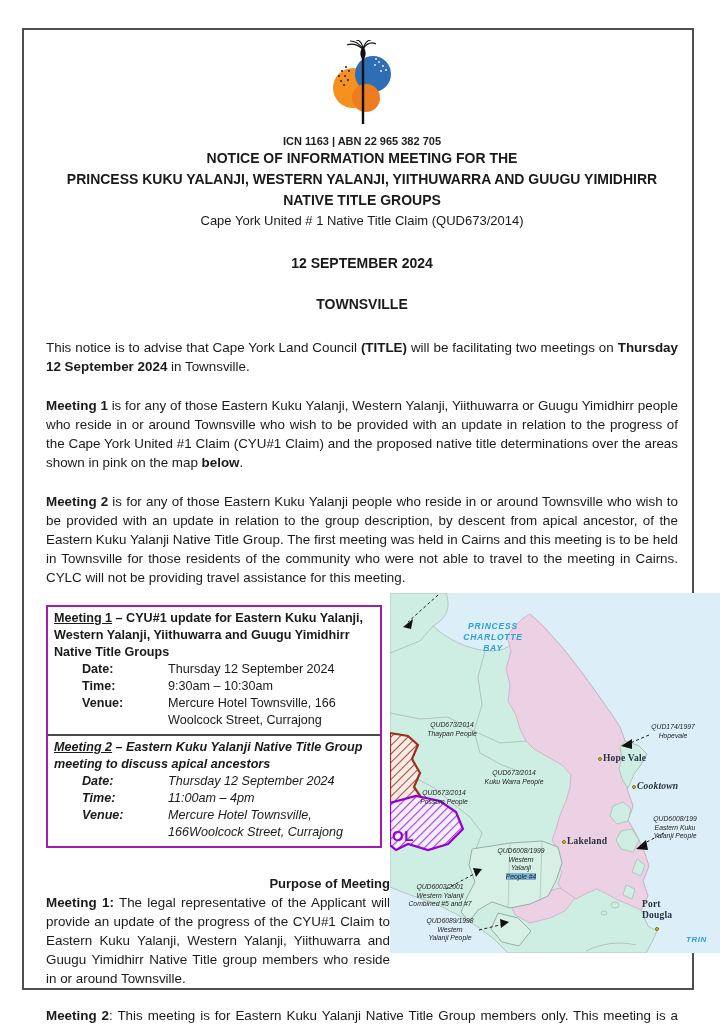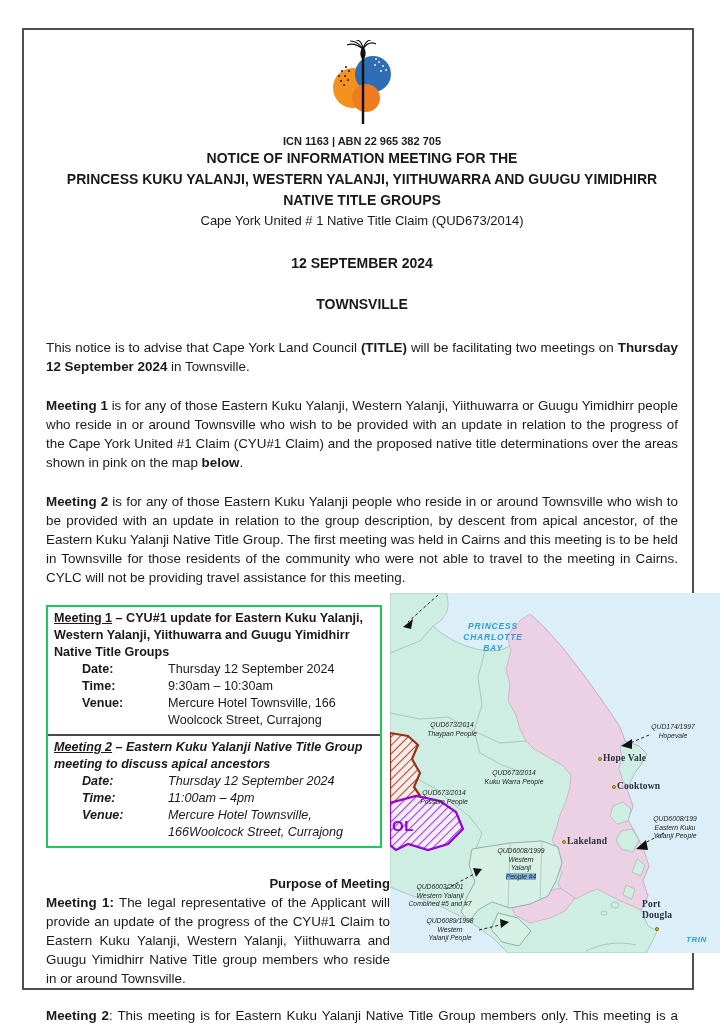--- a/index.html
+++ b/index.html
@@ -24,41 +24,41 @@
   .subtitle { font-size:13px; line-height:18px; margin-top:2px; }
   .date-line,.loc-line { font-weight:bold; font-size:14px; margin-top:25px; }
   
   .para { font-size:13.4px; line-height:19px; text-align:justify; margin:20px 0 0 0; }
   .para:first-of-type { margin-top:26px; }
   .u { text-decoration:underline; }
   
   .two-col { display:flex; gap:8px; margin-top:18px; align-items:flex-start; }
   .left-col { flex:none; width:336px; }
   
-  .meeting-table { border:2px solid #22c55e; font-size:12.6px; line-height:17px; }
+  .meeting-table { border:2px solid #a21caf; font-size:12.6px; line-height:17px; }
   .tsection { padding:3px 6px 5px 6px; }
   .tsection + .tsection { border-top:2px solid #4a4a4a;font-style:italic; }
   .ttitle { font-weight:bold; }
   .trow { display:flex; }
   .tlabel { flex:none; width:86px; font-weight:bold;padding-left:28px; }
   .tvalue { flex:1; }
   
   .purpose { margin-top:26px; width:344px; }
   .purpose-h { font-weight:bold; font-size:13px; line-height:19px;text-align:right; }
   .purpose .para { margin-top:0; }
   .final-para { margin-top:18px; }
   
   .map { position:relative; flex:none; width:330px; height:360px; margin-top:-12px; background:#dceef7; }
   .map svg.geo { position:absolute; left:0; top:0; }
   .mlabel { position:absolute; font-size:6.8px; font-style:italic; color:#1c1c1c; text-align:center; line-height:8.6px; }
   .mlabel .hl { background:#7fb3d9; font-style:italic; }
   .bay-label { position:absolute; left:55px; top:28px; width:96px; text-align:center;
     color:#2b9fd6; font-weight:bold; font-style:italic; font-size:8.5px; line-height:11px; letter-spacing:.8px; }
   .trin-label { position:absolute; left:296px; top:342px; color:#2b9fd6; font-weight:bold; font-style:italic; font-size:8px; letter-spacing:.5px; }
-  .ol-label { position:absolute; left:2px; top:224px; color:#9400d3; font-weight:bold; font-size:15px; letter-spacing:.5px; }
+  .ol-label { position:absolute; left:2px; top:234px; color:#9400d3; font-weight:bold; font-size:15px; letter-spacing:.5px; }
   .town { position:absolute; font-family:"Liberation Serif", serif; font-weight:bold; font-size:9.5px; color:#26313f; letter-spacing:.2px; line-height:10.5px; }
   .dot { display:inline-block; width:4px; height:4px; border-radius:50%; background:#d8c62a; border:1px solid #7a7200; box-sizing:border-box; vertical-align:middle; margin-right:1px; }
   .pd-dot { position:absolute; left:265px; top:334px; width:4px; height:4px; border-radius:50%; background:#d8c62a; border:1px solid #7a7200; box-sizing:border-box; }
 </style>
 </head>
 <body>
 
 <div class="page-border">
 
   <div class="hdr">
@@ -277,21 +277,21 @@
         <div>QUD174/1997</div>
           <div>Hopevale</div>
       </div>
       <div class="mlabel" style="left:242px;top:222px;width:86px;">
         <div>QUD6008/199</div>
           <div>Eastern Kuku</div>
           <div>Yalanji People</div>
       </div>
 
       <div class="town" style="left:208px;top:160px;"><span class="dot"></span><span>Hope Vale</span></div>
-      <div class="town" style="left:222px;top:188px;"><span class="dot"></span><span>Cooktown</span></div>
+      <div class="town" style="left:242px;top:188px;font-style:italic;"><span class="dot"></span><span>Cooktown</span></div>
       <div class="town" style="left:172px;top:243px;"><span class="dot"></span><span>Lakeland</span></div>
       <div class="town" style="left:252px;top:306px;">
         <div>Port</div>
         <div>Dougla</div>
       </div>
       <span class="pd-dot"></span>
     </div>
   </div>
 
   <p class="para final-para"><b>Meeting 2</b><span>: This meeting is for Eastern Kuku Yalanji Native Title Group members only. This meeting is a further meeting following the group description meeting in Cairns on 16 and 17 July 2024. This meeting is taking place in Townsville to provide opportunity for discussion about group description to Eastern Kuku Yalanji People who were not able to travel from Townsville or surrounding areas to the meeting on 16 and 17 July 2024.</span></p>

